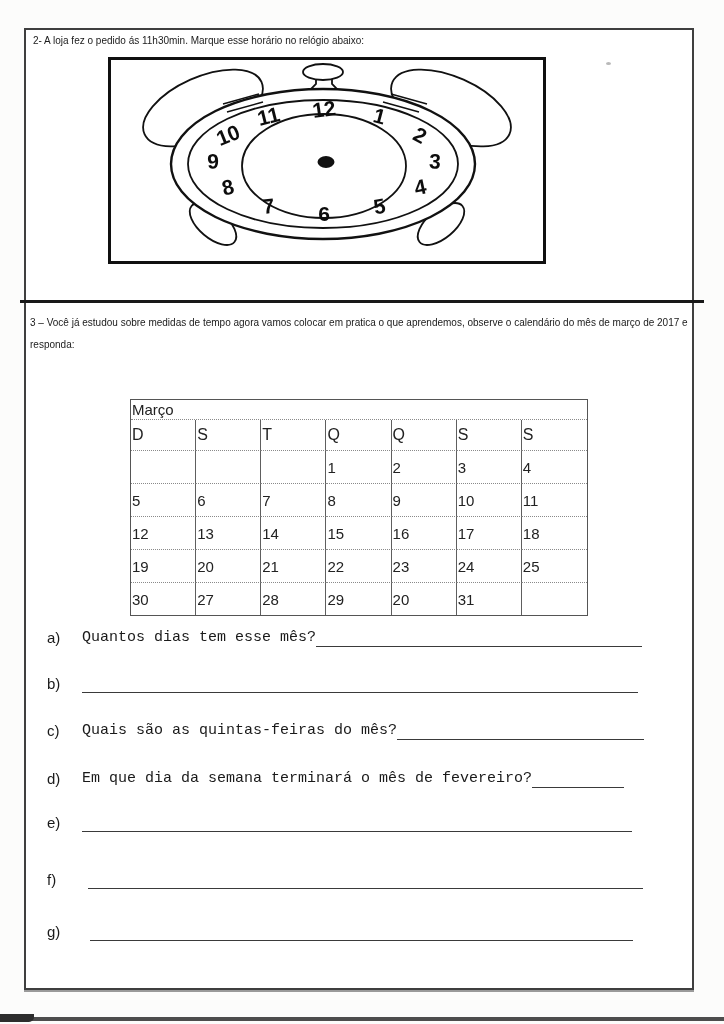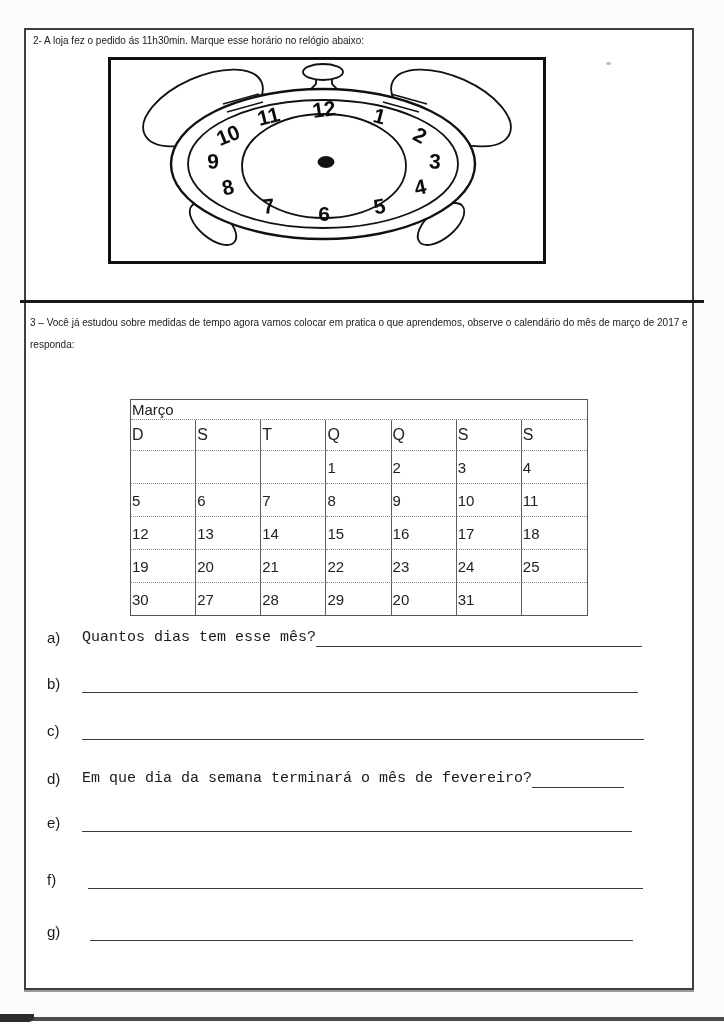--- a/index.html
+++ b/index.html
@@ -194,20 +194,21 @@
     <span class="qletter">a)</span>
     <span class="qtext">Quantos dias tem esse mês?</span>
     <span class="answer-line"></span>
   </div>
     <div class="qrow" style="top: 675px; right: 86px;">
     <span class="qletter">b)</span>
     <span class="answer-line"></span>
   </div>
     <div class="qrow" style="top: 722px; right: 80px;">
     <span class="qletter">c)</span>
+    <span class="qtext">Quais são as quintas-feiras do mês?</span>
     <span class="answer-line"></span>
   </div>
     <div class="qrow" style="top: 770px; right: 100px;">
     <span class="qletter">d)</span>
     <span class="qtext">Em que dia da semana terminará o mês de fevereiro?</span>
     <span class="answer-line"></span>
   </div>
     <div class="qrow" style="top: 814px; right: 92px;">
     <span class="qletter">e)</span>
     <span class="answer-line"></span>

